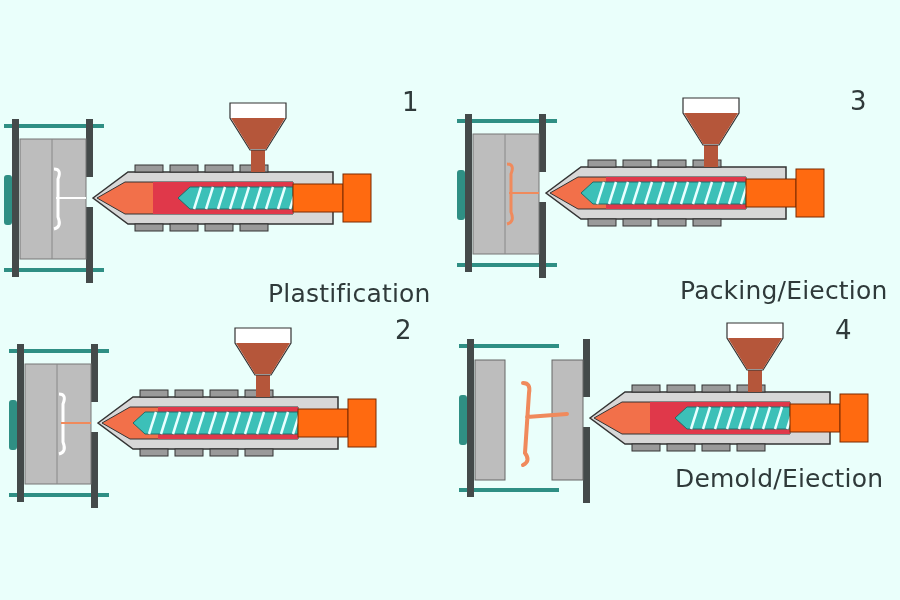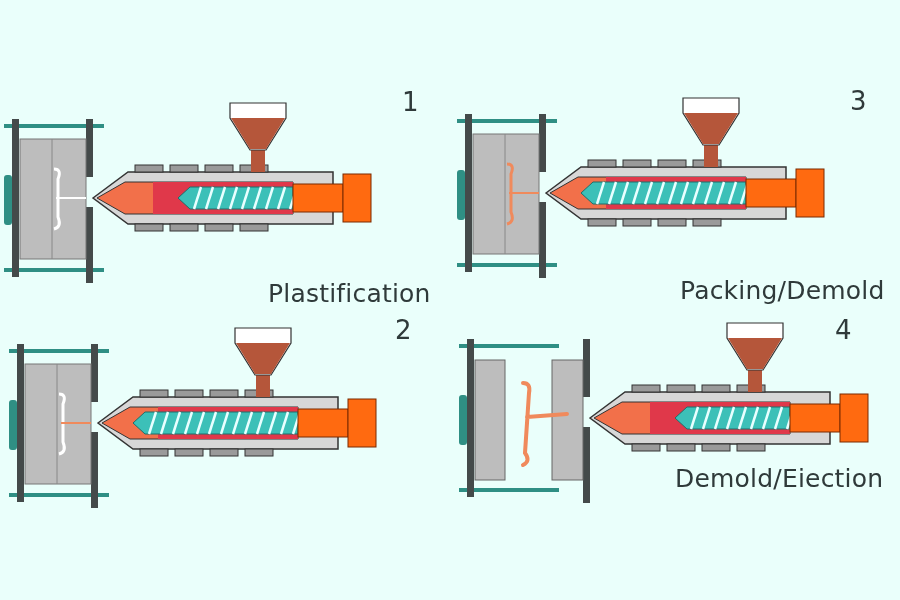--- a/index.html
+++ b/index.html
@@ -139,21 +139,21 @@
       <line x1="264" y1="124" x2="271" y2="102" stroke="#e8ffff" stroke-width="2.5"></line>
       <line x1="276" y1="124" x2="283" y2="102" stroke="#e8ffff" stroke-width="2.5"></line>
       <line x1="288" y1="124" x2="295" y2="102" stroke="#e8ffff" stroke-width="2.5"></line>
       <rect x="293" y="99" width="50" height="28" fill="#ff6a10" stroke="#7a2a00" stroke-width="1"></rect>
       <rect x="343" y="89" width="28" height="48" fill="#ff6a10" stroke="#7a2a00" stroke-width="1"></rect>
       <rect x="251" y="65" width="14" height="22" fill="#b5563a"></rect>
       <path d="M230 18 L286 18 L286 33 L266 65 L250 65 L230 33 Z" fill="#ffffff" stroke="#333" stroke-width="1.2"></path>
       <path d="M231 33 L285 33 L266 64 L250 64 Z" fill="#b5563a"></path>
     </svg>
   <span class="num" style="left:397px;top:6px;">3</span>
-  <span class="caption" style="left:227px;top:180px;">Packing/Demold</span>
+  <span class="caption" style="left:227px;top:180px;">Packing/Eiection</span>
 </div>
 
 <div class="panel" id="p3" style="left:455px;top:305px;">
   <svg width="450" height="200">
       <rect x="4" y="39" width="100" height="4" fill="#2f8f84"></rect>
       <rect x="4" y="183" width="100" height="4" fill="#2f8f84"></rect>
       <rect x="4" y="90" width="8" height="50" rx="3" fill="#2f8f84"></rect>
       <rect x="12" y="34" width="7" height="158" fill="#444a4a"></rect>
       <rect x="128" y="34" width="7" height="58" fill="#444a4a"></rect>
       <rect x="128" y="122" width="7" height="76" fill="#444a4a"></rect>

